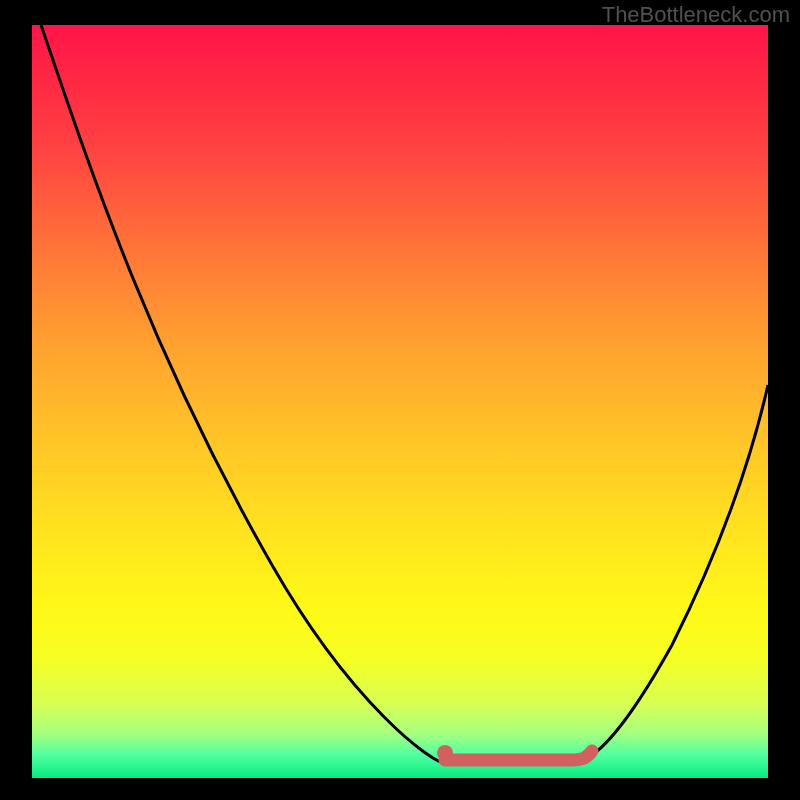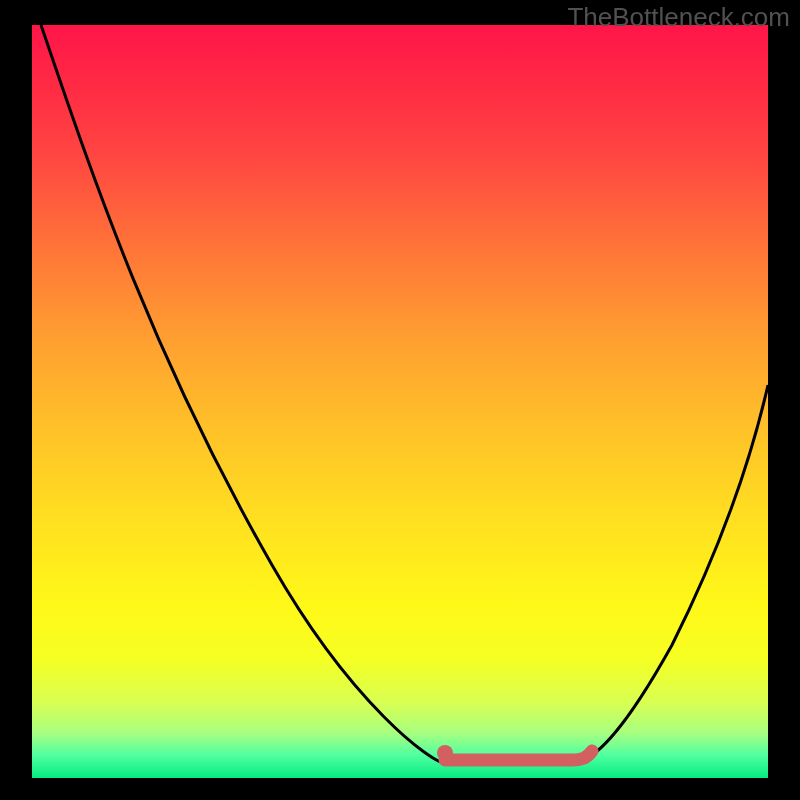--- a/index.html
+++ b/index.html
@@ -9,21 +9,21 @@
     height: 800px;
     position: relative;
     background: #000;
   }
   .watermark {
     position: absolute;
     top: 2px;
     right: 10px;
     color: #515151;
     font-family: Arial, Helvetica, sans-serif;
-    font-size: 26px;
+    font-size: 22px;
     font-weight: 500;
     z-index: 10;
   }
   .gradient-area {
     position: absolute;
     left: 32px;
     top: 25px;
     width: 736px;
     height: 753px;
     background: linear-gradient(to bottom,

